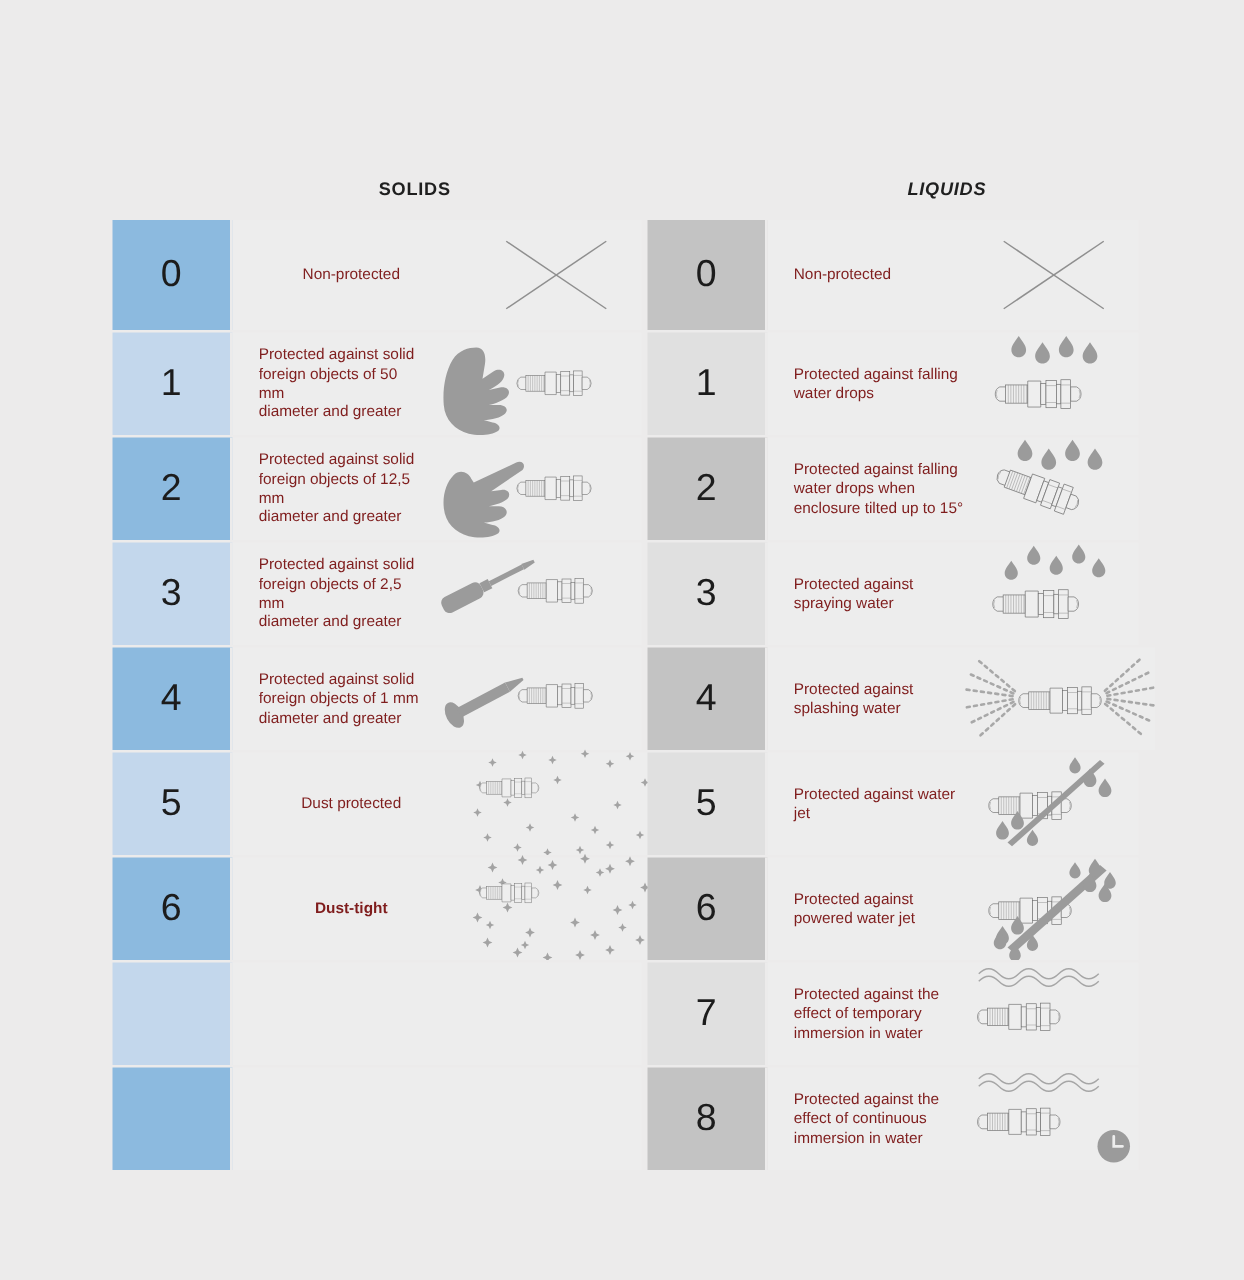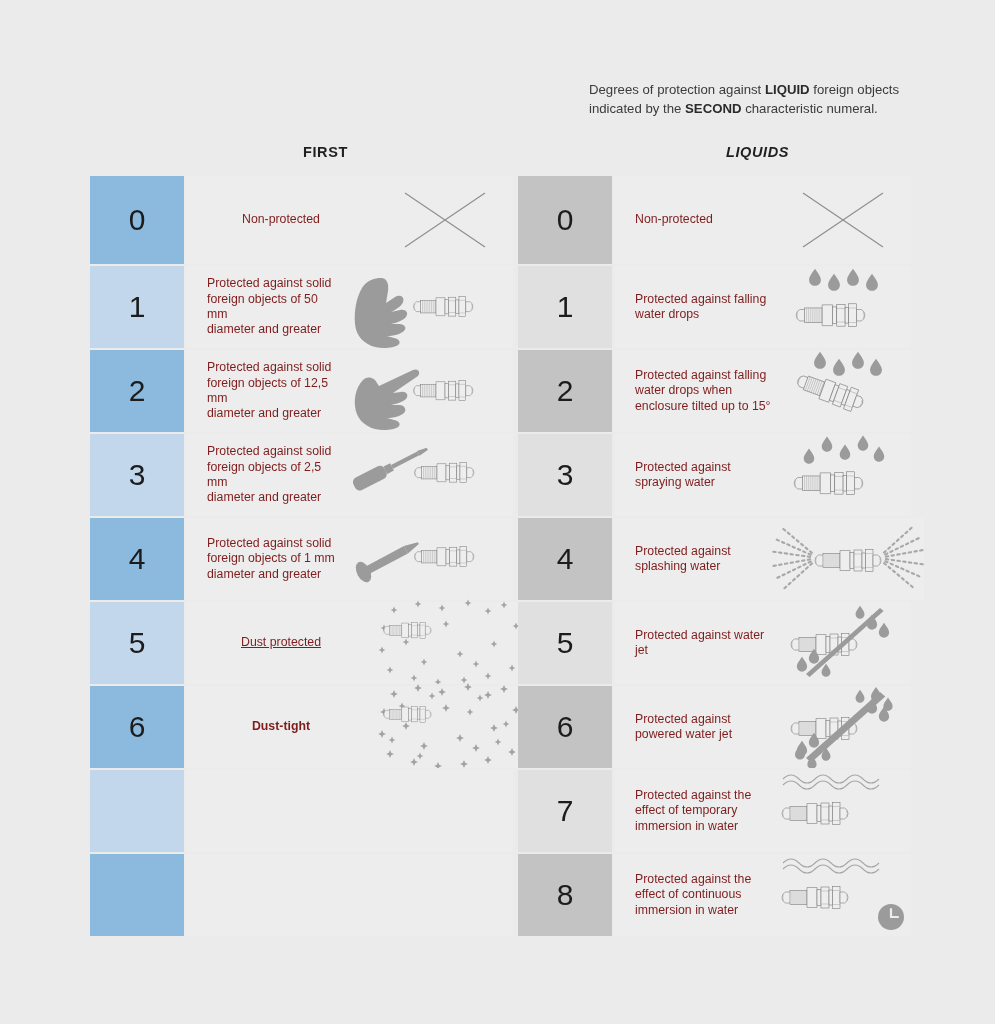--- a/index.html
+++ b/index.html
@@ -86,23 +86,22 @@
   .gray-mid { fill:#a3a3a3; }
   .wave { fill:none; stroke:#a6a6a6; stroke-width:1.1; }
   .xmark { stroke:#8f8f8f; stroke-width:1.2; fill:none; }
 </style>
 </head>
 <body>
 
 <div class="page">
 
 
-  <div class="intro right"><span>Degrees of protection against </span><b>LIQUID</b><span> foreign objects</span><br><span>indicated by the </span><b>SECOND</b><span> characteristic numeral.</span></div>
-
-  <div class="colhead left">FIRST</div>
+
+  <div class="colhead left">SOLIDS</div>
   <div class="colhead right">LIQUIDS</div>
 
   <div class="table solids" id="solids-table">
       <div class="row" style="height: 88px;">
         <div class="numcell" style="background: rgb(140, 186, 223);">
           <span>0</span>
         </div>
         <div class="body">
           <div style="flex: 0 0 190px; display: flex; align-items: center; justify-content: center;">
             <div class="desc center">Non-protected</div>
@@ -298,21 +297,21 @@
               </g>
             </svg>
           </div>
         </div>
       </div>
       <div class="row" style="height: 84px;">
         <div class="numcell" style="background: rgb(195, 215, 236);">
           <span>5</span>
         </div>
         <div class="body">
-          <div style="flex: 0 0 190px; display: flex; align-items: flex-end; justify-content: center; text-decoration: underline;">
+          <div style="flex: 0 0 190px; display: flex; align-items: flex-end; justify-content: center;">
             <div class="desc center">Dust protected</div>
           </div>
           <div class="art">
             <svg width="158" height="98" viewBox="0 0 158 98">
     <path class="gray-mid" transform="translate(18,16) scale(1)" d="M0 -3.4 L1.05 -1.05 L3.4 0 L1.05 1.05 L0 3.4 L-1.05 1.05 L-3.4 0 L-1.05 -1.05 Z"></path>
               <path class="gray-mid" transform="translate(42,10) scale(1)" d="M0 -3.4 L1.05 -1.05 L3.4 0 L1.05 1.05 L0 3.4 L-1.05 1.05 L-3.4 0 L-1.05 -1.05 Z"></path>
               <path class="gray-mid" transform="translate(66,14) scale(1)" d="M0 -3.4 L1.05 -1.05 L3.4 0 L1.05 1.05 L0 3.4 L-1.05 1.05 L-3.4 0 L-1.05 -1.05 Z"></path>
               <path class="gray-mid" transform="translate(92,9) scale(1)" d="M0 -3.4 L1.05 -1.05 L3.4 0 L1.05 1.05 L0 3.4 L-1.05 1.05 L-3.4 0 L-1.05 -1.05 Z"></path>
               <path class="gray-mid" transform="translate(112,17) scale(1)" d="M0 -3.4 L1.05 -1.05 L3.4 0 L1.05 1.05 L0 3.4 L-1.05 1.05 L-3.4 0 L-1.05 -1.05 Z"></path>
               <path class="gray-mid" transform="translate(128,11) scale(1)" d="M0 -3.4 L1.05 -1.05 L3.4 0 L1.05 1.05 L0 3.4 L-1.05 1.05 L-3.4 0 L-1.05 -1.05 Z"></path>

